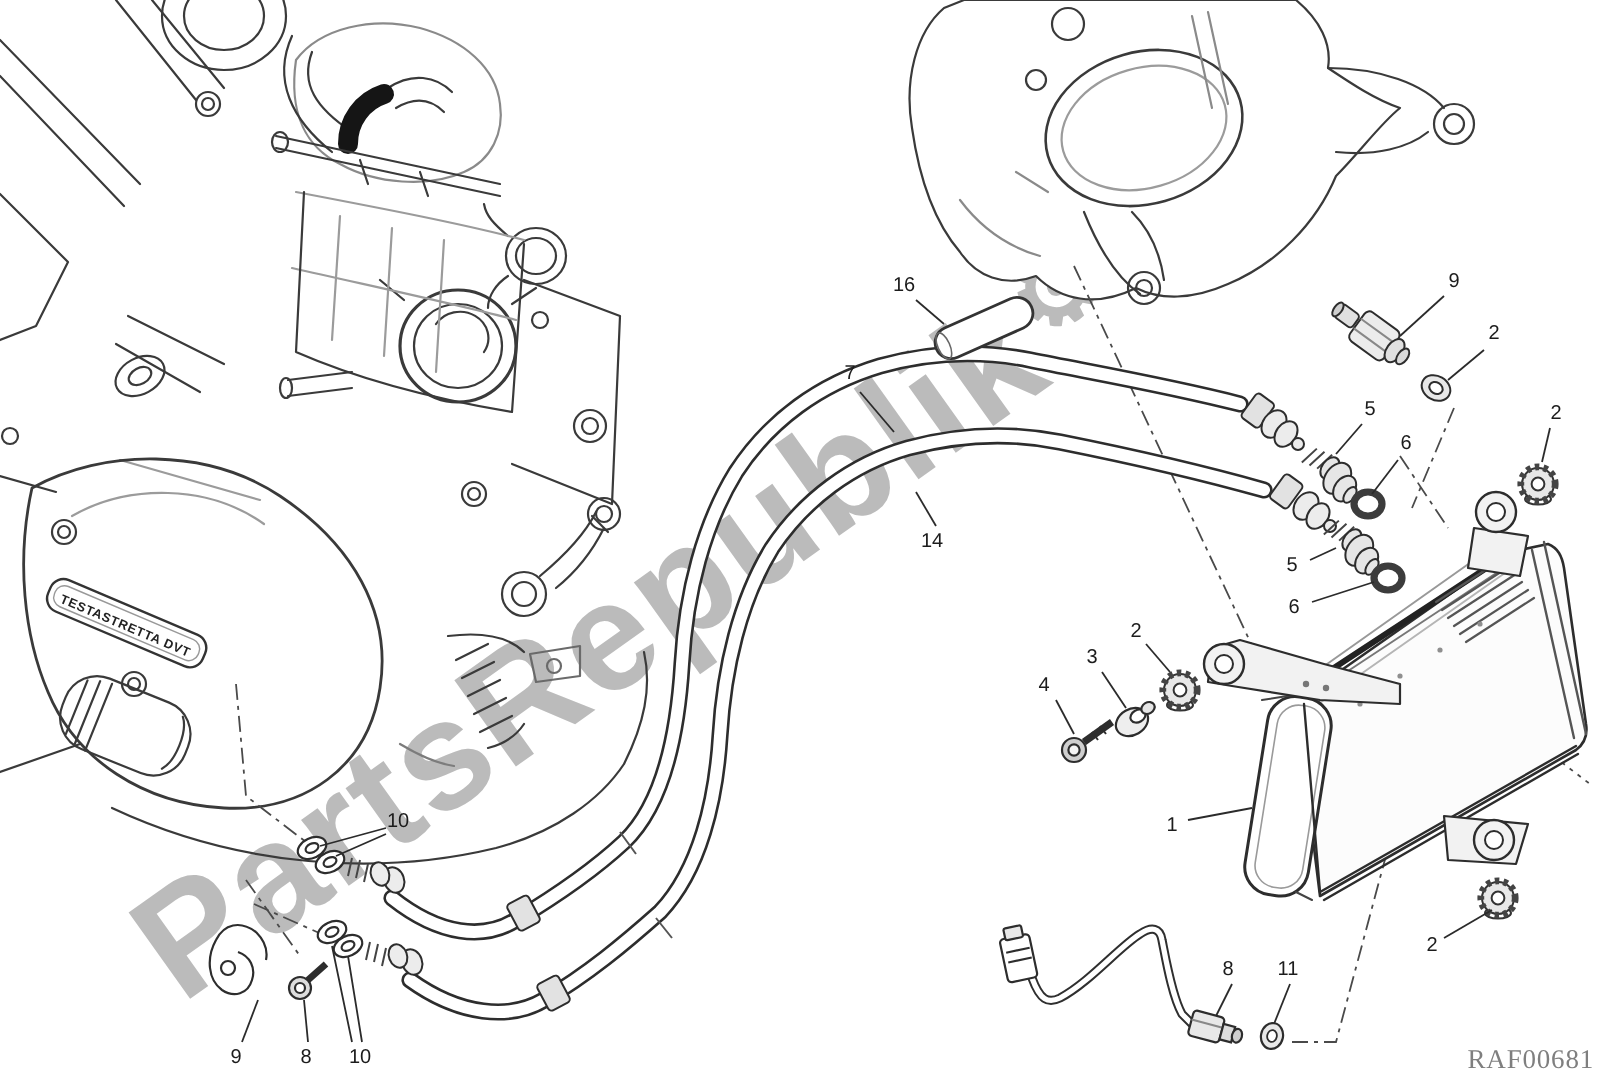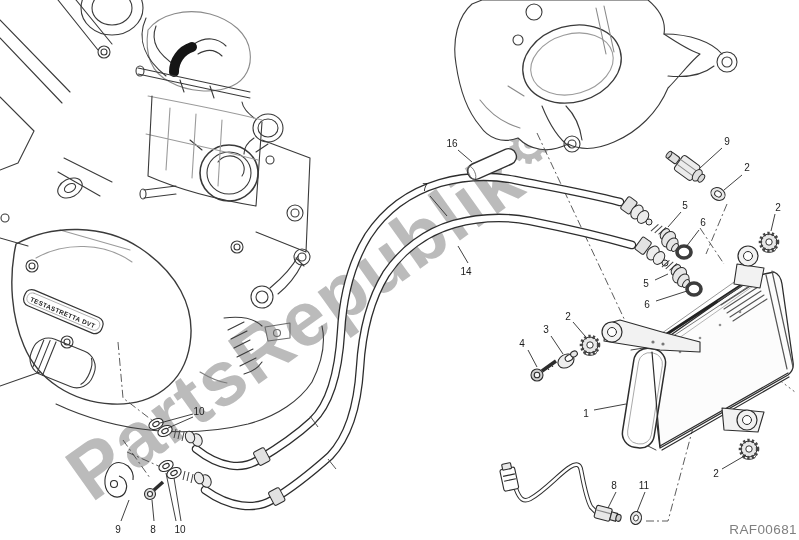--- a/index.html
+++ b/index.html
@@ -4,21 +4,21 @@
 <style>
   html,body{margin:0;padding:0;background:#fff;}
   .stage{position:relative;width:799px;height:540px;background:#fff;overflow:hidden;
          font-family:"Liberation Sans",sans-serif;}
   .stage svg{position:absolute;left:0;top:0;z-index:2;}
   .watermark{position:absolute;left:-6px;top:266px;width:644px;text-align:center;
              transform:rotate(-35.5deg);font-weight:bold;font-size:77px;letter-spacing:1.5px;
              color:rgba(138,138,138,.58);white-space:nowrap;z-index:1;user-select:none;}
   .watermark .gear{font-size:52px;vertical-align:20px;margin-left:4px;}
   .callout{position:absolute;transform:translate(-50%,-50%);font-size:10px;color:#1c1c1c;z-index:3;}
-  .code{position:absolute;right:2px;top:522px;font-size:13.5px;letter-spacing:.4px;color:#7f7f7f;z-index:3;}
+  .code{position:absolute;right:2px;top:522px;font-size:13.5px;letter-spacing:.4px;color:#7f7f7f;z-index:3;font-family:Liberation Serif, serif;}
   .hoseO{fill:none;stroke:#2d2d2d;stroke-width:8.6;stroke-linecap:round;}
   .hoseI{fill:none;stroke:#fff;stroke-width:6;stroke-linecap:round;}
   .ld{stroke:#2b2b2b;stroke-width:.9;fill:none;}
   .dd{stroke:#4a4a4a;stroke-width:.9;fill:none;stroke-dasharray:8 3 2 3;}
 </style>
 </head>
 <body>
 
 <div class="stage">
 

